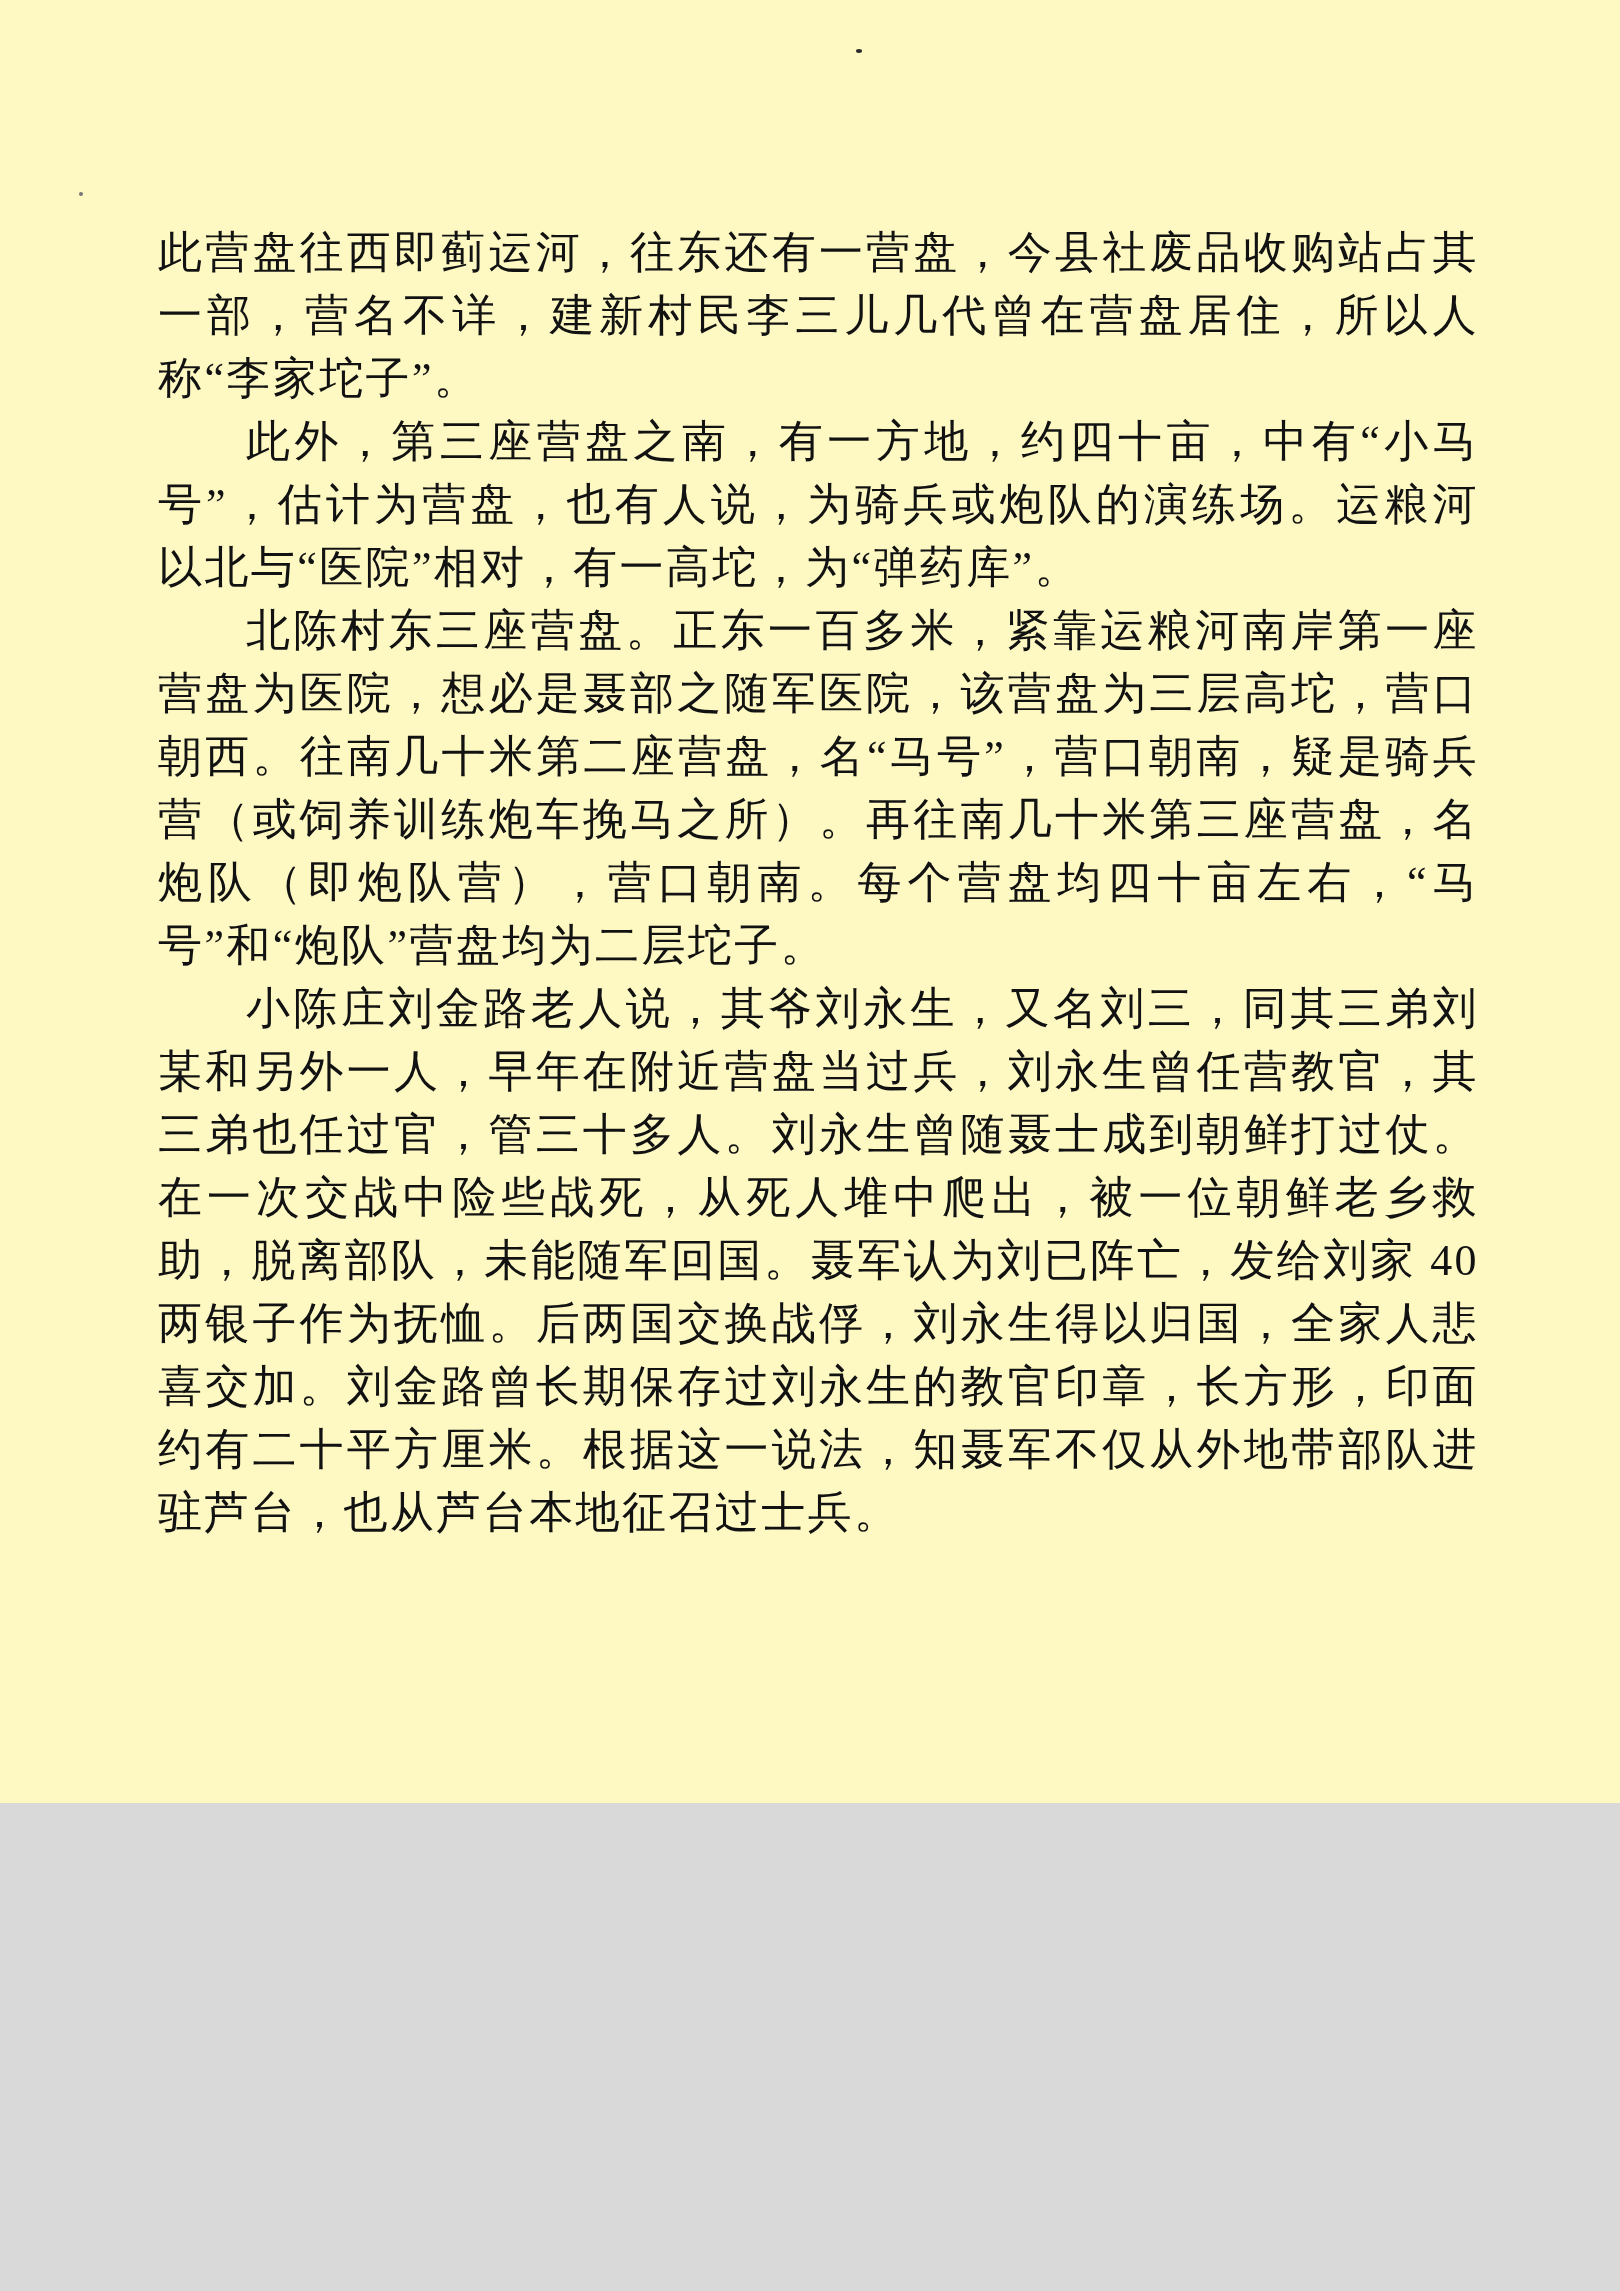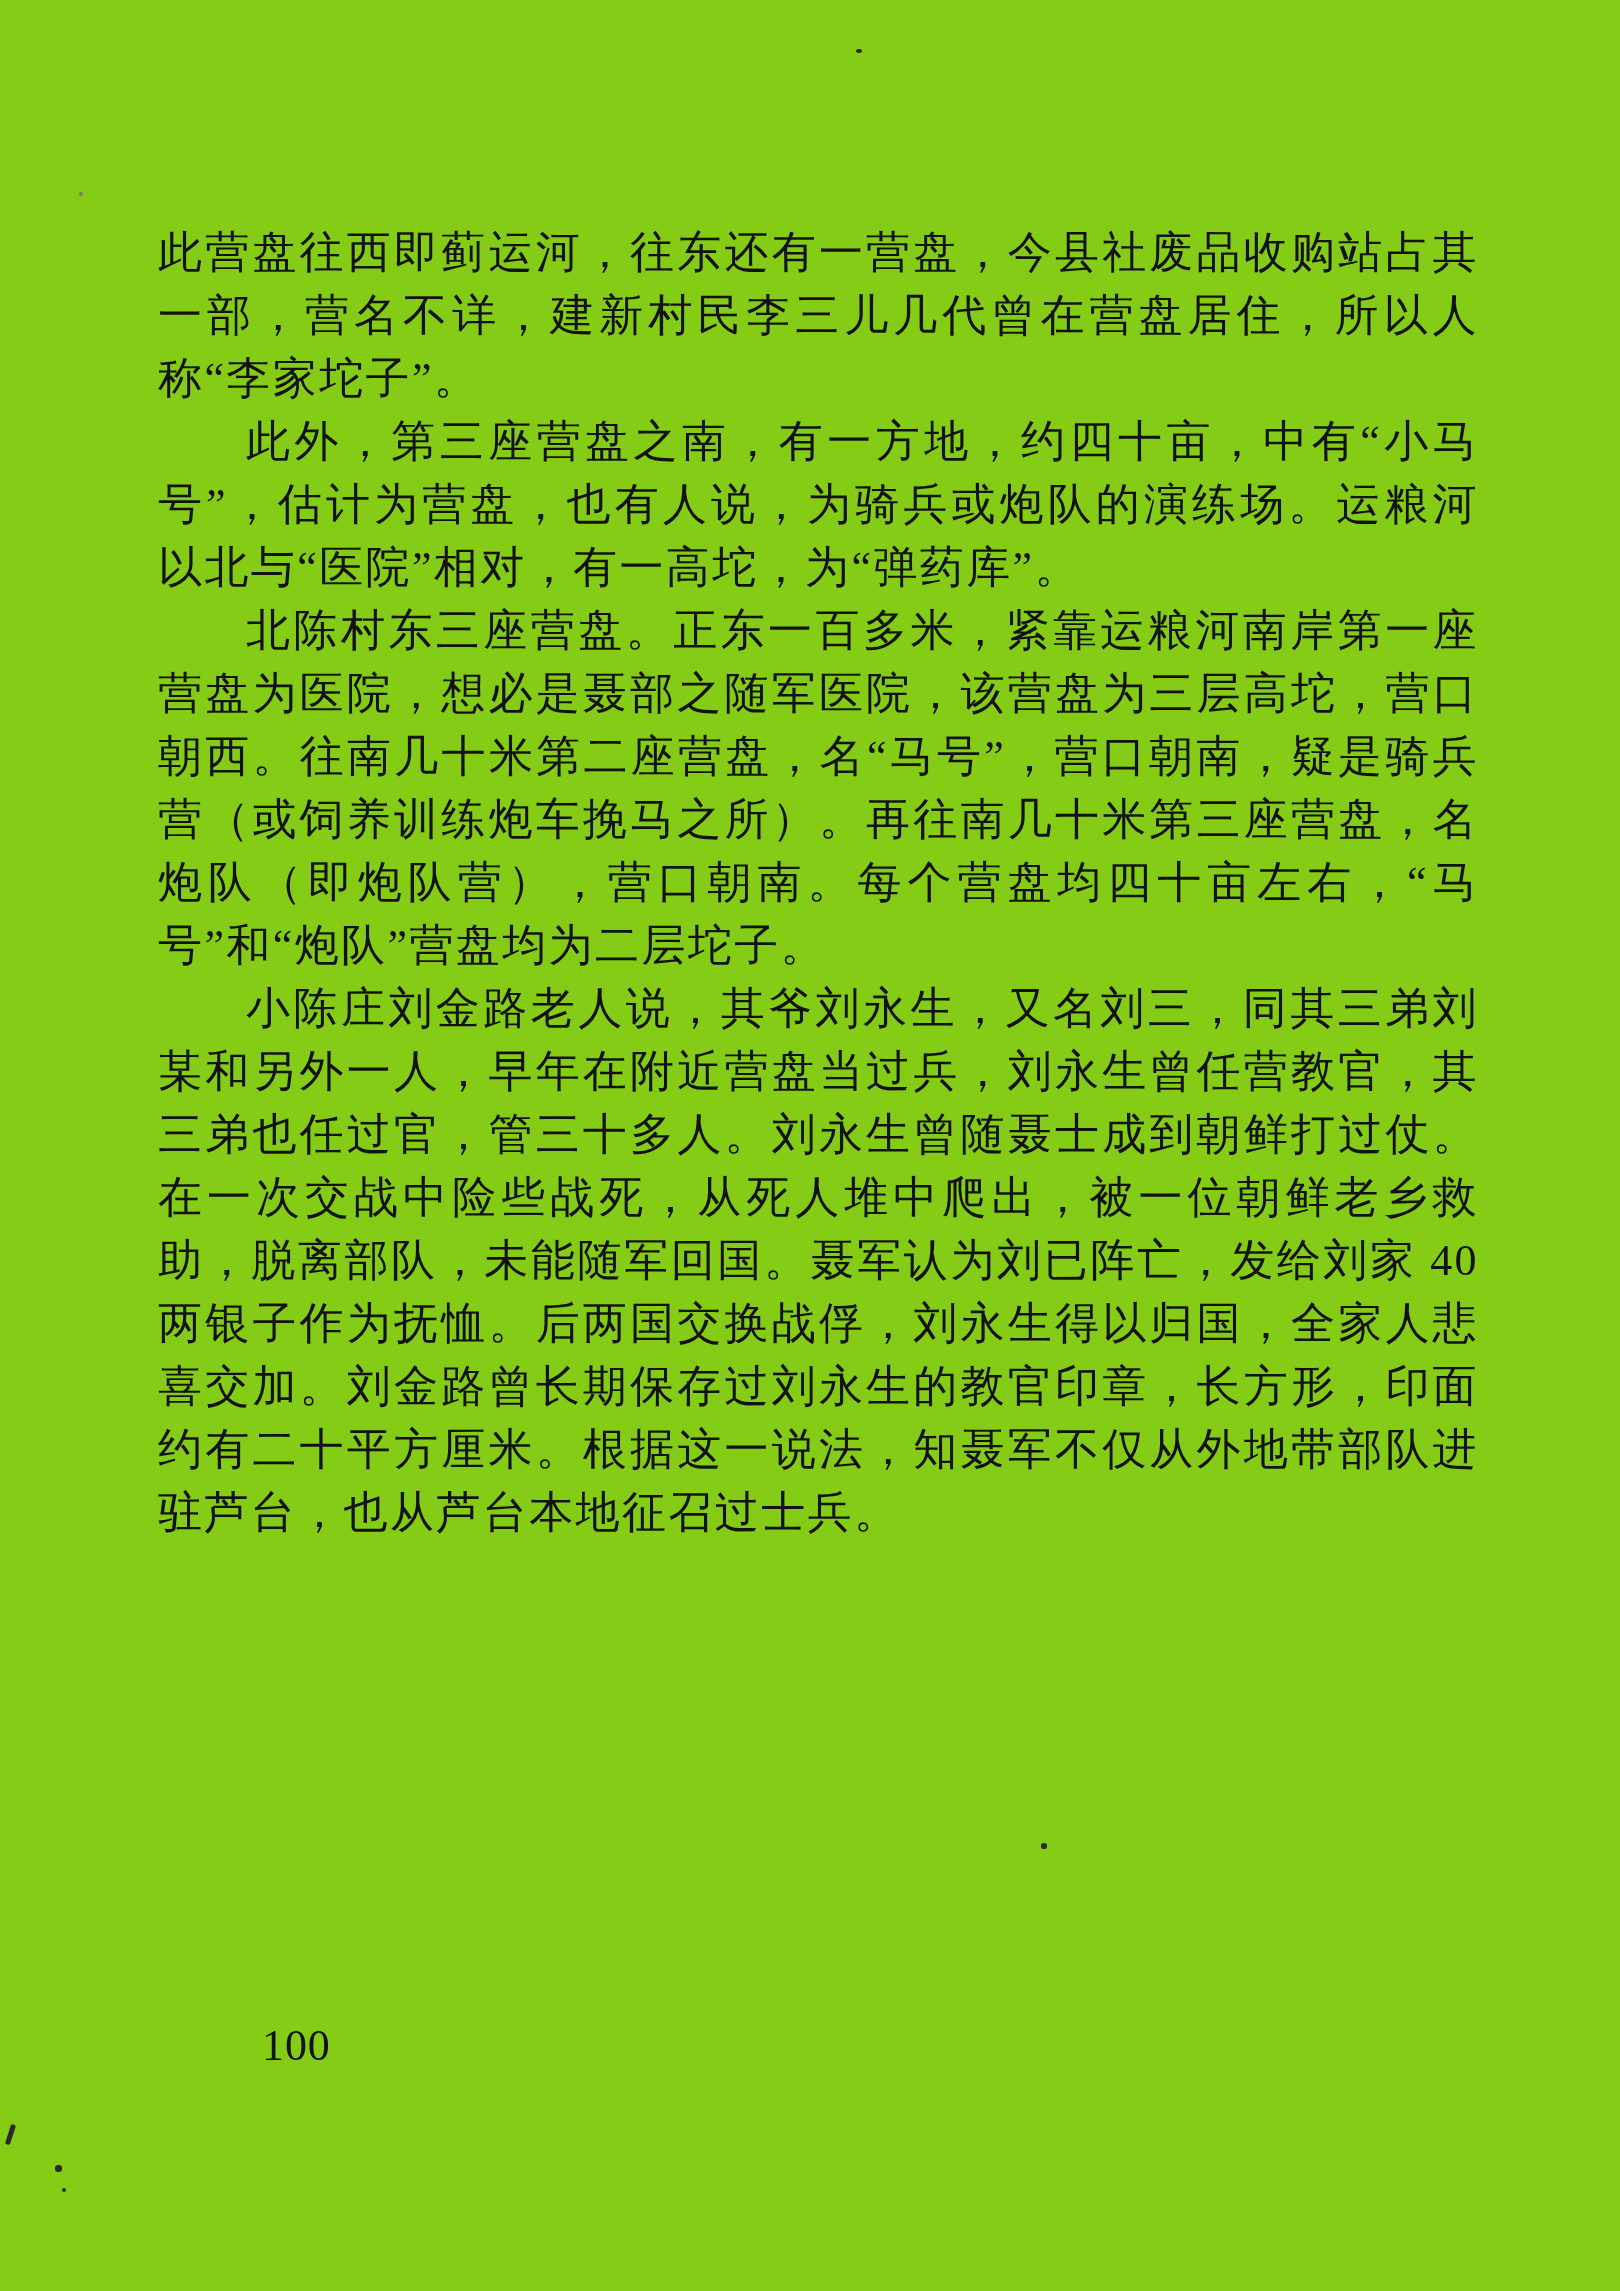--- a/index.html
+++ b/index.html
@@ -1,19 +1,19 @@
 <!DOCTYPE html>
 <html style="font-size:15px"><head>
 <meta charset="utf-8">
 <style>
   html,body{margin:0;padding:0;background:#d9d9d9;}
   .page{
     position:relative;
-    width:1620px;height:2291px;
-    background:#84cc16;
+    width:1620px;height:1803px;
+    background:#fef9c3;
     overflow:hidden;
   }
   .text-block{
     position:absolute;
     left:158px;top:221px;
     width:1321px;
     font-family:"Liberation Serif", serif;
     font-size:44px;
     line-height:63px;
     color:#121212;

